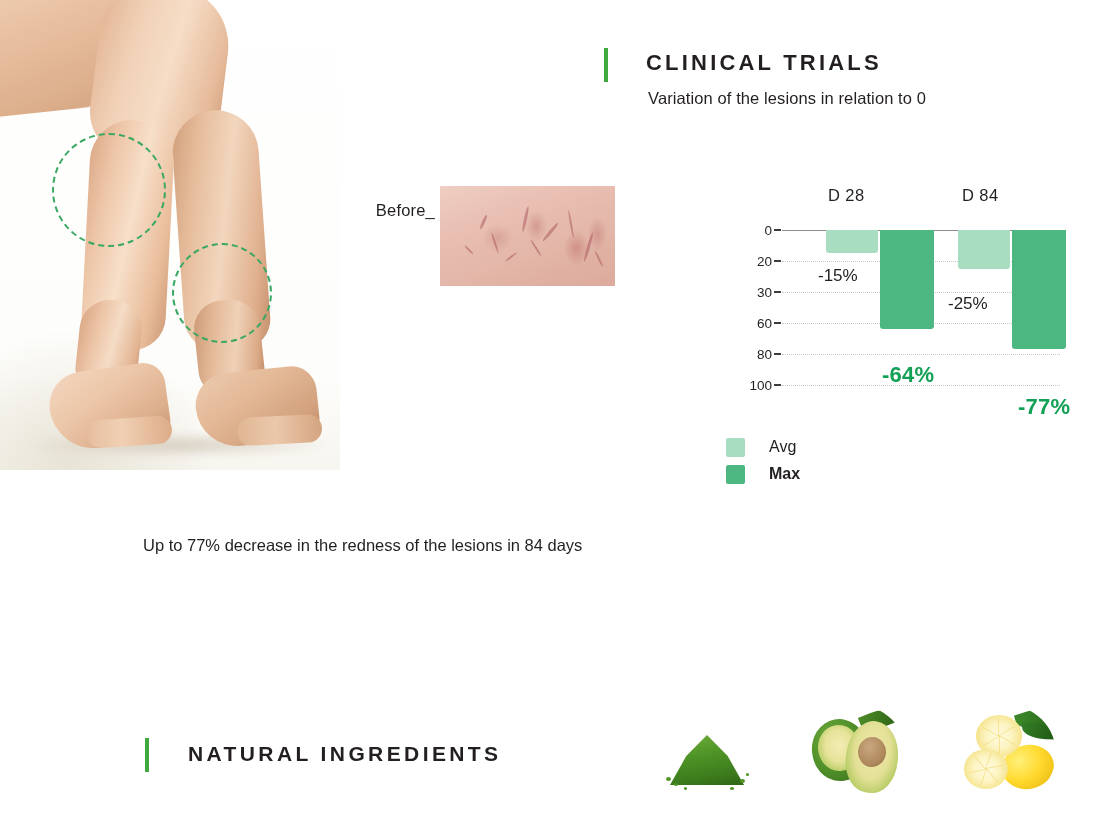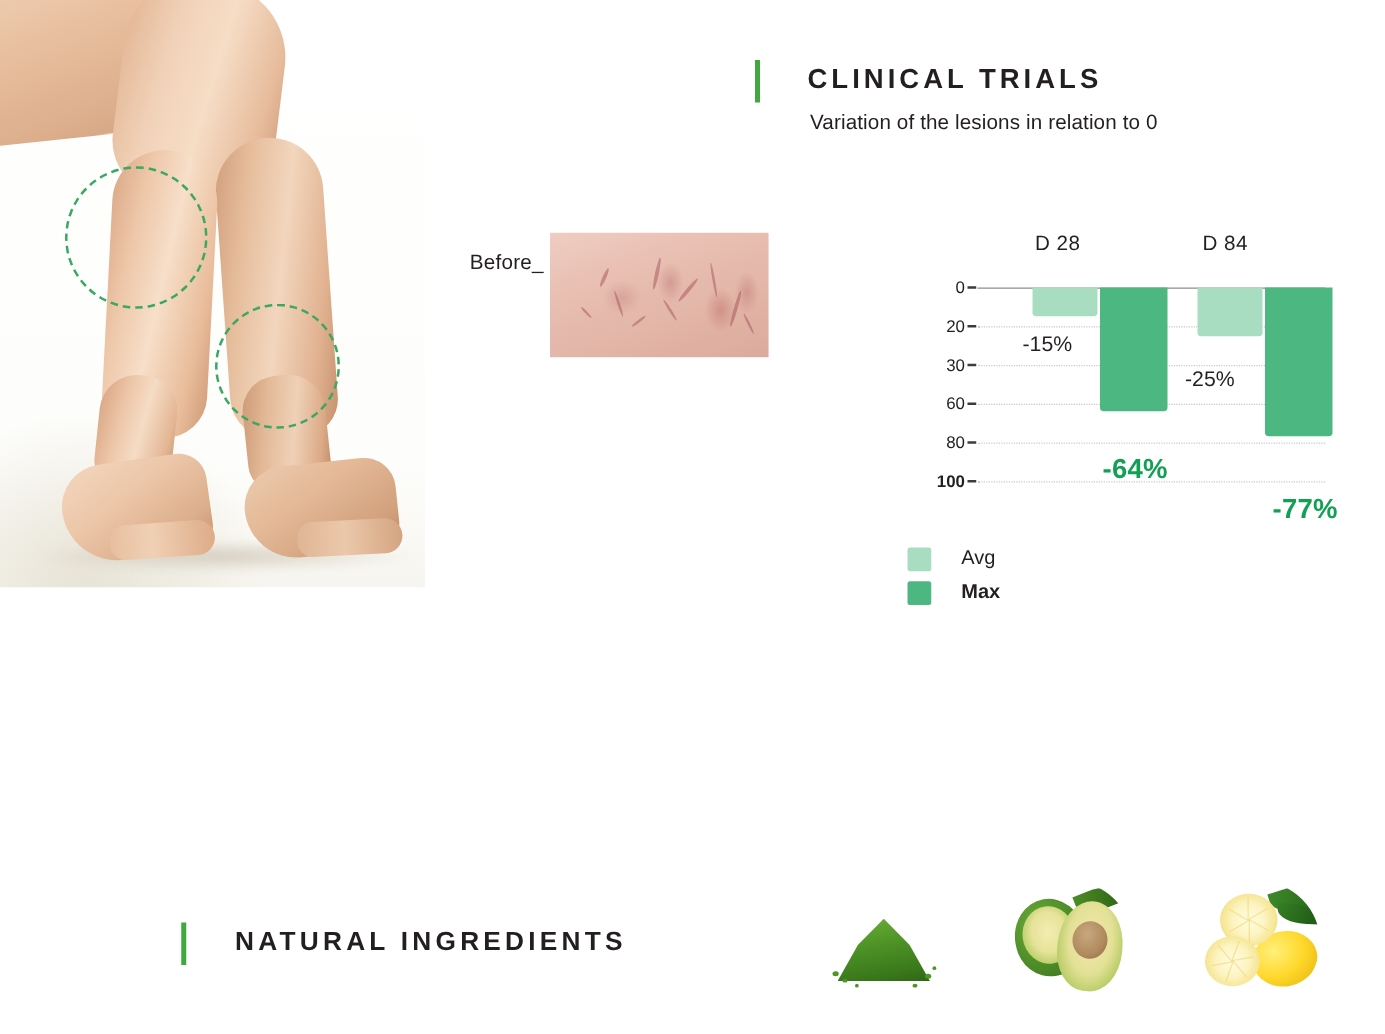--- a/index.html
+++ b/index.html
@@ -339,21 +339,21 @@
     <div class="ytick-dash" style="top:62px;"></div>
     <div class="ytick-dash" style="top:93px;"></div>
     <div class="ytick-dash" style="top:124px;"></div>
     <div class="ytick-dash" style="top:155px;"></div>
 
     <div class="ytick" style="top:0px;">0</div>
     <div class="ytick" style="top:31px;">20</div>
     <div class="ytick" style="top:62px;">30</div>
     <div class="ytick" style="top:93px;">60</div>
     <div class="ytick" style="top:124px;">80</div>
-    <div class="ytick" style="top:155px;font-weight:bold;">100</div>
+    <div class="ytick" style="top:155px;">100</div>
 
     <div class="bar avg" style="left:44px;width:52px;height:23px;"></div>
     <div class="bar max" style="left:98px;width:54px;height:99px;"></div>
 
     <div class="bar avg" style="left:176px;width:52px;height:39px;"></div>
     <div class="bar max" style="left:230px;width:54px;height:119px;"></div>
 
     <div class="bar-inline" style="left:36px;top:36px;text-align:center;">-15%</div>
     <div class="bar-inline" style="left:166px;top:64px;">-25%</div>
 
@@ -367,20 +367,21 @@
     <div class="lg-sw avg"></div>
     <div class="lg-tx">Avg</div>
   </div>
   <div class="lg-row">
     <div class="lg-sw max"></div>
     <div class="lg-tx bold">Max</div>
   </div>
 </div>
 
 <div class="copy">
+  <div class="copy-line">Up to 77% decrease in the redness of the lesions in 84 days</div>
 </div>
 
 <div class="accent-bar ni-accent"></div>
 <div class="ni-title">NATURAL INGREDIENTS</div>
 
 <div class="ing" style="left:658px;top:705px;">
   <div class="ing-bg"></div>
   <div class="algae-heap"></div>
   <div class="algae-scatter" style="left:8px;top:72px;width:5px;height:4px;"></div>
   <div class="algae-scatter" style="left:16px;top:78px;width:4px;height:3px;"></div>

